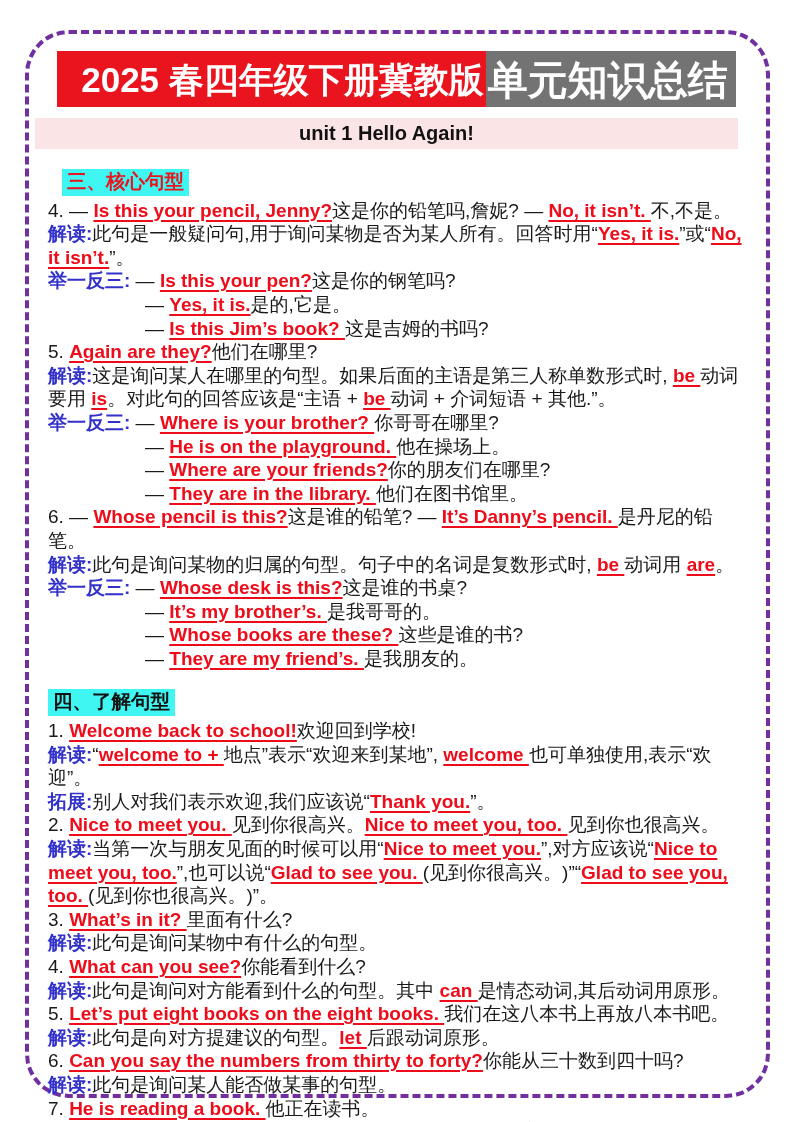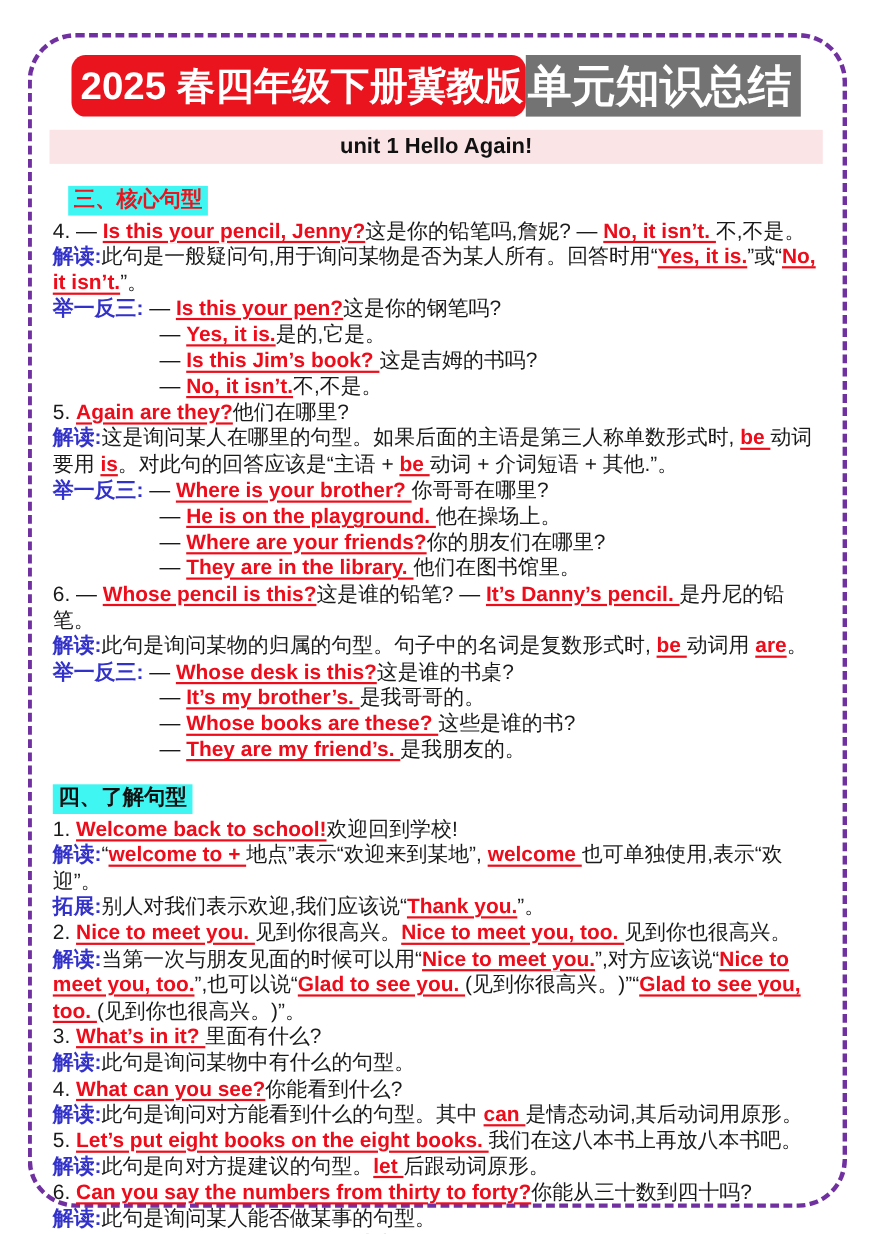--- a/index.html
+++ b/index.html
@@ -12,24 +12,24 @@
     border:4px dashed #7030a0;border-radius:44px;pointer-events:none;
   }
   .title-wrap{
     position:absolute;top:50px;left:0;width:100%;text-align:center;
     white-space:nowrap;line-height:56px;
   }
   .title-red,.title-blue{
     display:inline-block;vertical-align:middle;height:56px;line-height:58px;
     color:#ffffff;font-weight:bold;
   }
-  .title-red{background:#e9141d;font-size:35px;padding:0 2px 0 8px;border-radius:13px;}
+  .title-red{background:#e9141d;font-size:35px;padding:0 2px 0 24px;}
   .title-blue{background:#737373;font-size:40px;padding:0 8px 0 2px;}
   .unit-bar{
-    position:absolute;top:118px;left:45px;width:703px;height:31px;
+    position:absolute;top:118px;left:35px;width:703px;height:31px;
     background:#fbe4e6;text-align:center;line-height:31px;
     font-size:20px;font-weight:600;color:#111;
   }
   .content{
     position:absolute;top:150px;left:48px;width:700px;
     font-size:19px;line-height:23.6px;
   }
   .heading-row{margin:19px 0 3px;}
   .heading{
     display:inline-block;background:#40f6f3;padding:1px 5px 2px;
@@ -57,21 +57,20 @@
 
   <div class="unit-bar">unit 1 Hello Again!</div>
 
   <div class="content">
       <div class="heading-row"><span class="heading red">三、核心句型</span></div>
       <div class="text-line"><span class="seg-z">4. — </span><span class="seg-e">Is this your pencil, Jenny?</span><span class="seg-z">这是你的铅笔吗,詹妮? — </span><span class="seg-e">No, it isn’t. </span><span class="seg-z">不,不是。</span></div>
       <div class="text-line"><span class="seg-b">解读:</span><span class="seg-z">此句是一般疑问句,用于询问某物是否为某人所有。回答时用“</span><span class="seg-e">Yes, it is.</span><span class="seg-z">”或“</span><span class="seg-e">No, it isn’t.</span><span class="seg-z">”。</span></div>
       <div class="text-line"><span class="seg-b">举一反三:</span><span class="seg-z"> — </span><span class="seg-e">Is this your pen?</span><span class="seg-z">这是你的钢笔吗?</span></div>
       <div class="text-line" style="padding-left: 97px;"><span class="seg-z">— </span><span class="seg-e">Yes, it is.</span><span class="seg-z">是的,它是。</span></div>
       <div class="text-line" style="padding-left: 97px;"><span class="seg-z">— </span><span class="seg-e">Is this Jim’s book? </span><span class="seg-z">这是吉姆的书吗?</span></div>
-      <div class="text-line" style="padding-left: 97px;"><span class="seg-z">— </span><span class="seg-e">No, it isn’t.</span><span class="seg-z">不,不是。</span></div>
       <div class="text-line"><span class="seg-z">5. </span><span class="seg-e">Again are they?</span><span class="seg-z">他们在哪里?</span></div>
       <div class="text-line"><span class="seg-b">解读:</span><span class="seg-z">这是询问某人在哪里的句型。如果后面的主语是第三人称单数形式时, </span><span class="seg-e">be </span><span class="seg-z">动词要用 </span><span class="seg-e">is</span><span class="seg-z">。对此句的回答应该是“主语 + </span><span class="seg-e">be </span><span class="seg-z">动词 + 介词短语 + 其他.”。</span></div>
       <div class="text-line"><span class="seg-b">举一反三:</span><span class="seg-z"> — </span><span class="seg-e">Where is your brother? </span><span class="seg-z">你哥哥在哪里?</span></div>
       <div class="text-line" style="padding-left: 97px;"><span class="seg-z">— </span><span class="seg-e">He is on the playground. </span><span class="seg-z">他在操场上。</span></div>
       <div class="text-line" style="padding-left: 97px;"><span class="seg-z">— </span><span class="seg-e">Where are your friends?</span><span class="seg-z">你的朋友们在哪里?</span></div>
       <div class="text-line" style="padding-left: 97px;"><span class="seg-z">— </span><span class="seg-e">They are in the library. </span><span class="seg-z">他们在图书馆里。</span></div>
       <div class="text-line"><span class="seg-z">6. — </span><span class="seg-e">Whose pencil is this?</span><span class="seg-z">这是谁的铅笔?  — </span><span class="seg-e">It’s Danny’s pencil. </span><span class="seg-z">是丹尼的铅笔。</span></div>
       <div class="text-line"><span class="seg-b">解读:</span><span class="seg-z">此句是询问某物的归属的句型。句子中的名词是复数形式时, </span><span class="seg-e">be </span><span class="seg-z">动词用 </span><span class="seg-e">are</span><span class="seg-z">。</span></div>
       <div class="text-line"><span class="seg-b">举一反三:</span><span class="seg-z"> — </span><span class="seg-e">Whose desk is this?</span><span class="seg-z">这是谁的书桌?</span></div>
       <div class="text-line" style="padding-left: 97px;"><span class="seg-z">— </span><span class="seg-e"> It’s my brother’s. </span><span class="seg-z">是我哥哥的。</span></div>

